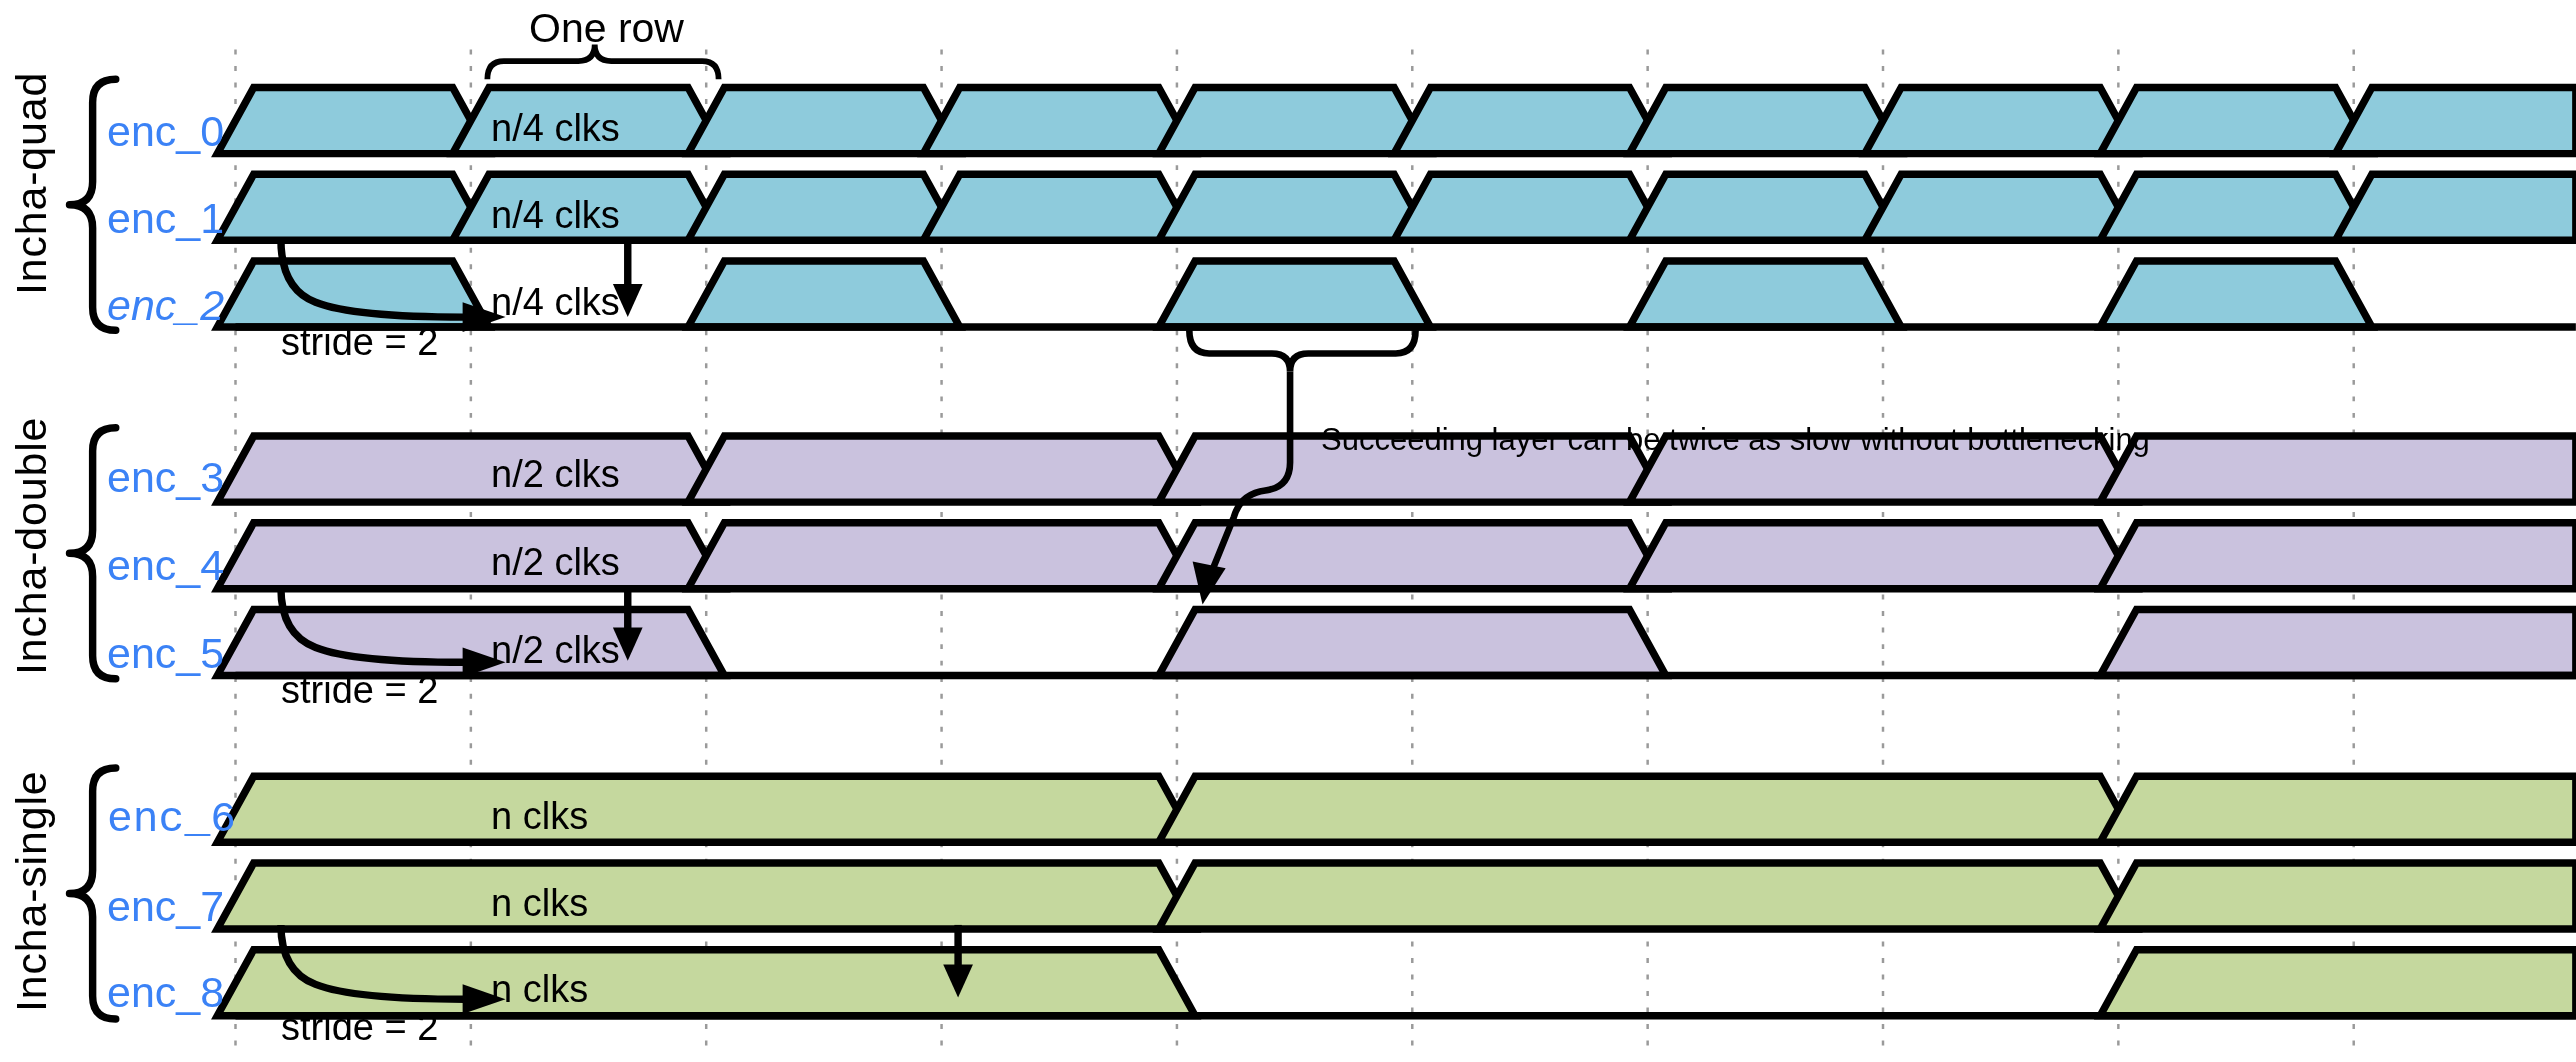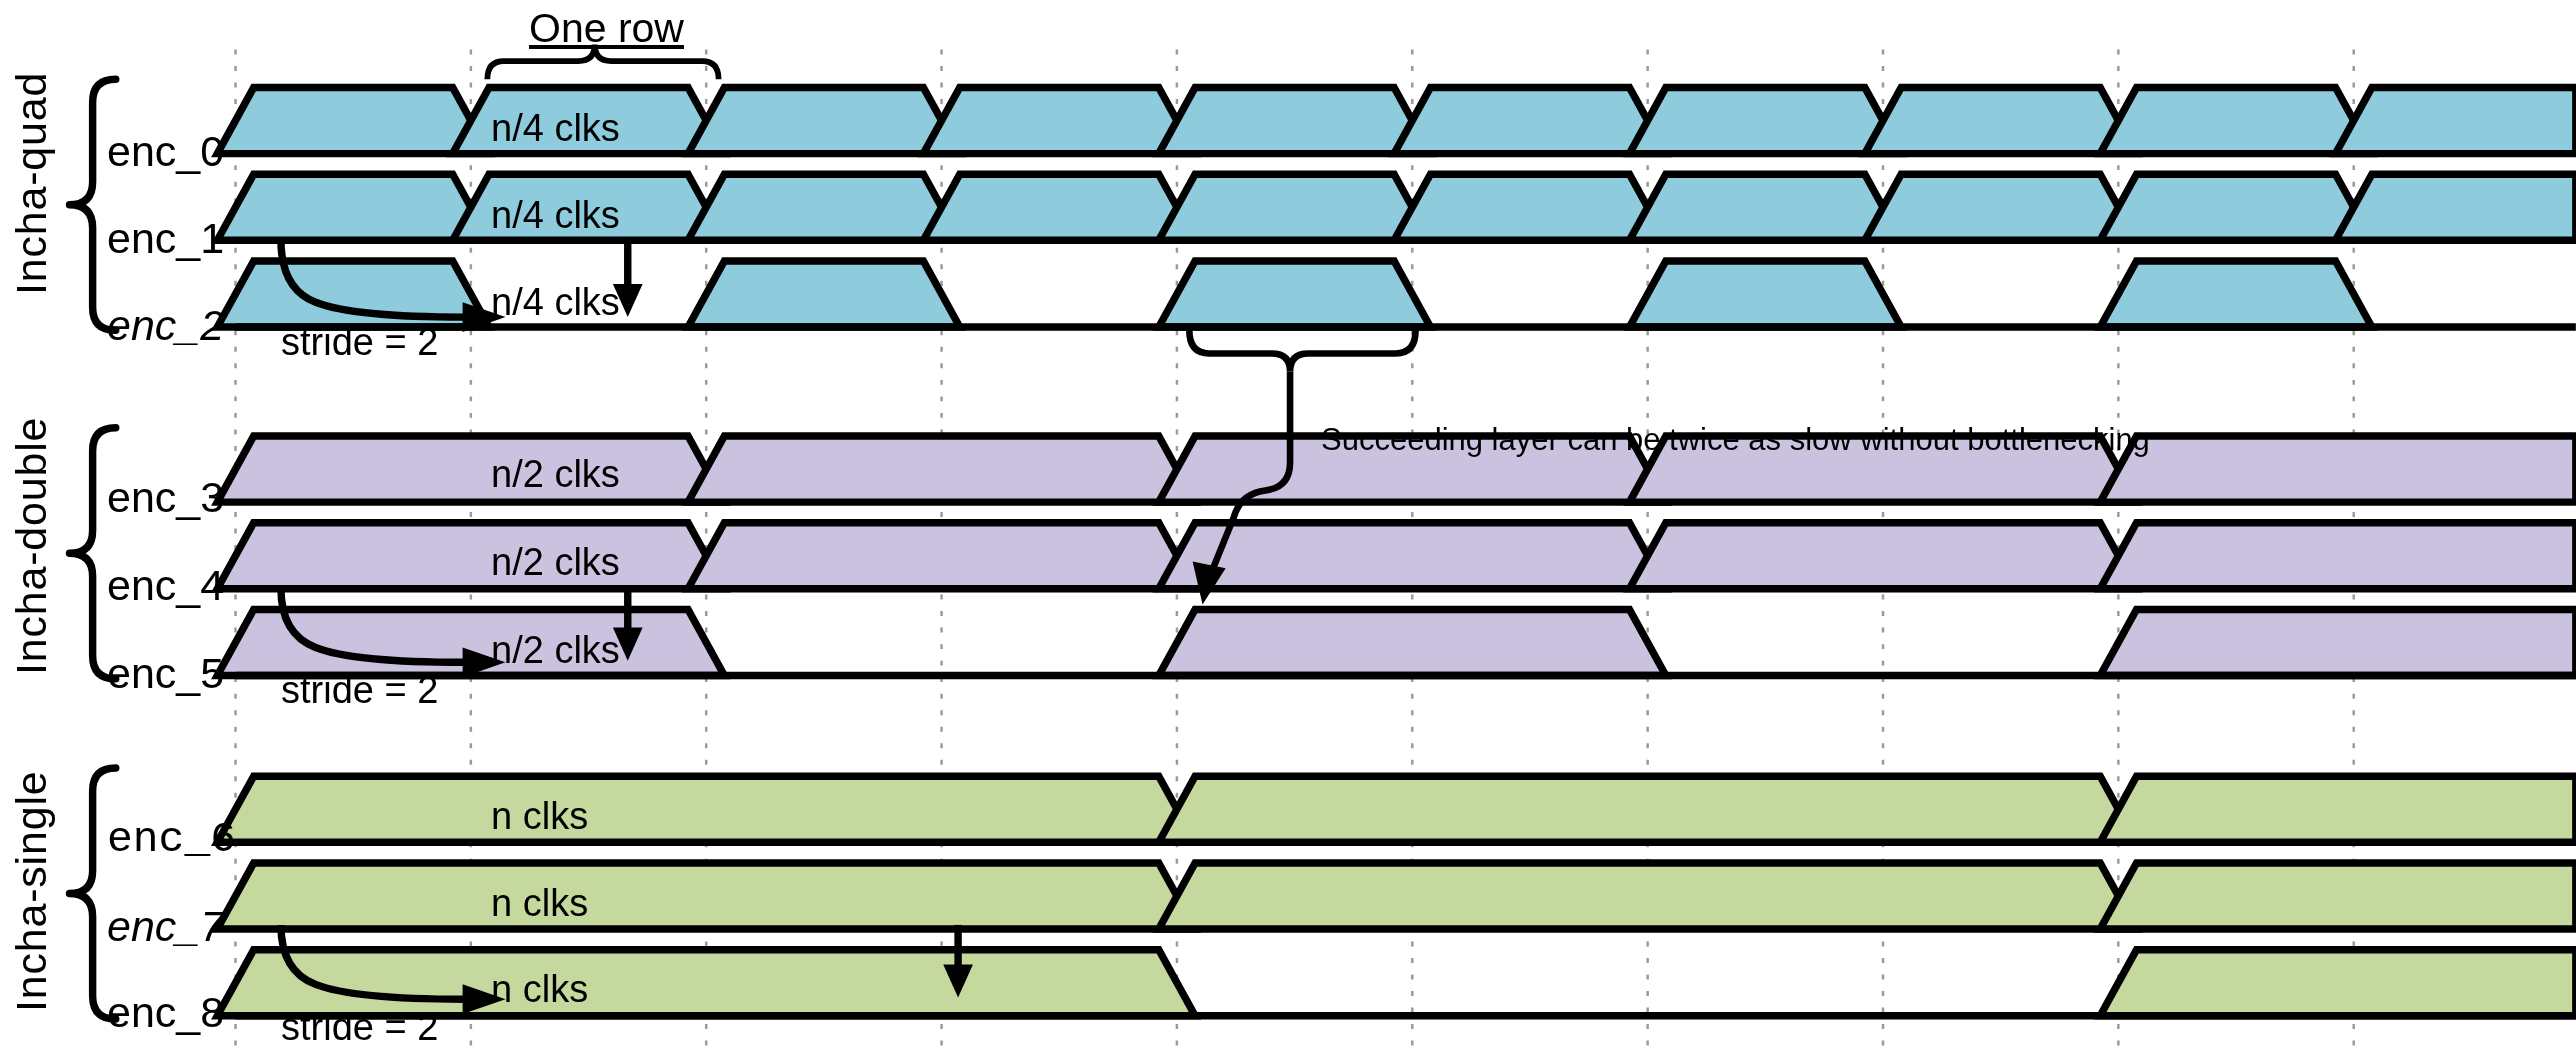--- a/index.html
+++ b/index.html
@@ -1,24 +1,24 @@
 <!DOCTYPE html>
 <html style="font-size:13.2px"><head>
 <meta charset="utf-8">
 <style>
   html,body{margin:0;padding:0;background:#fff;}
   body{width:2576px;height:1062px;font-family:"Liberation Sans",sans-serif;overflow:hidden;position:relative;}
   #stage{position:absolute;left:0;top:0;width:2576px;height:1062px;}
   .grp-label{position:absolute;font-size:43px;color:#000;writing-mode:vertical-rl;transform:rotate(180deg);
              text-align:center;letter-spacing:0.8px;white-space:nowrap;font-weight:400;}
-  .sig-label{position:absolute;font-size:43px;color:#000000;white-space:nowrap;margin-top:20px;}
+  .sig-label{position:absolute;font-size:43px;color:#3b82f6;white-space:nowrap;}
   .wf-text{position:absolute;font-size:38px;color:#000;white-space:nowrap;text-align:left;}
   .anno{position:absolute;font-size:38px;color:#000;white-space:nowrap;margin-top:36px;}
   .anno-sm{position:absolute;font-size:31px;color:#000;white-space:nowrap;}
-  .onerow{position:absolute;font-size:41px;color:#000;white-space:nowrap;text-decoration:underline;}
+  .onerow{position:absolute;font-size:41px;color:#000;white-space:nowrap;}
   svg{position:absolute;left:0;top:0;overflow:visible;}
 </style>
 </head>
 <body>
 
 <div id="stage">
 
   <svg id="grid-svg" width="2576" height="1062" viewBox="0 0 3119 1286">
       <line x1="285" y1="60" x2="285" y2="1268" stroke="#9A9A9A" stroke-width="3" stroke-dasharray="6 14"></line>
       <line x1="570" y1="60" x2="570" y2="1268" stroke="#9A9A9A" stroke-width="3" stroke-dasharray="6 14"></line>
@@ -121,21 +121,21 @@
 
   <div class="sig-label" style="left:107px;top:107px;">enc_0</div>
   <div class="sig-label" style="left:107px;top:194px;">enc_1</div>
   <div class="sig-label" style="left:107px;top:281px;font-style:italic;">enc_2</div>
 
   <div class="sig-label" style="left:107px;top:453px;">enc_3</div>
   <div class="sig-label" style="left:107px;top:541px;">enc_4</div>
   <div class="sig-label" style="left:107px;top:629px;">enc_5</div>
 
   <div class="sig-label" style="left:107px;top:795px;font-family:Liberation Mono, monospace;">enc_6</div>
-  <div class="sig-label" style="left:107px;top:882px;font-style:italic;">enc_7</div>
+  <div class="sig-label" style="left:107px;top:882px;">enc_7</div>
   <div class="sig-label" style="left:107px;top:968px;">enc_8</div>
 
   <div class="wf-text" style="left:491px;top:107px;width:235px;">n/4 clks</div>
   <div class="wf-text" style="left:491px;top:194px;width:235px;">n/4 clks</div>
   <div class="wf-text" style="left:491px;top:281px;width:235px;">n/4 clks</div>
 
   <div class="wf-text" style="left:491px;top:453px;width:471px;">n/2 clks</div>
   <div class="wf-text" style="left:491px;top:541px;width:471px;">n/2 clks</div>
   <div class="wf-text" style="left:491px;top:629px;width:471px;">n/2 clks</div>
 

